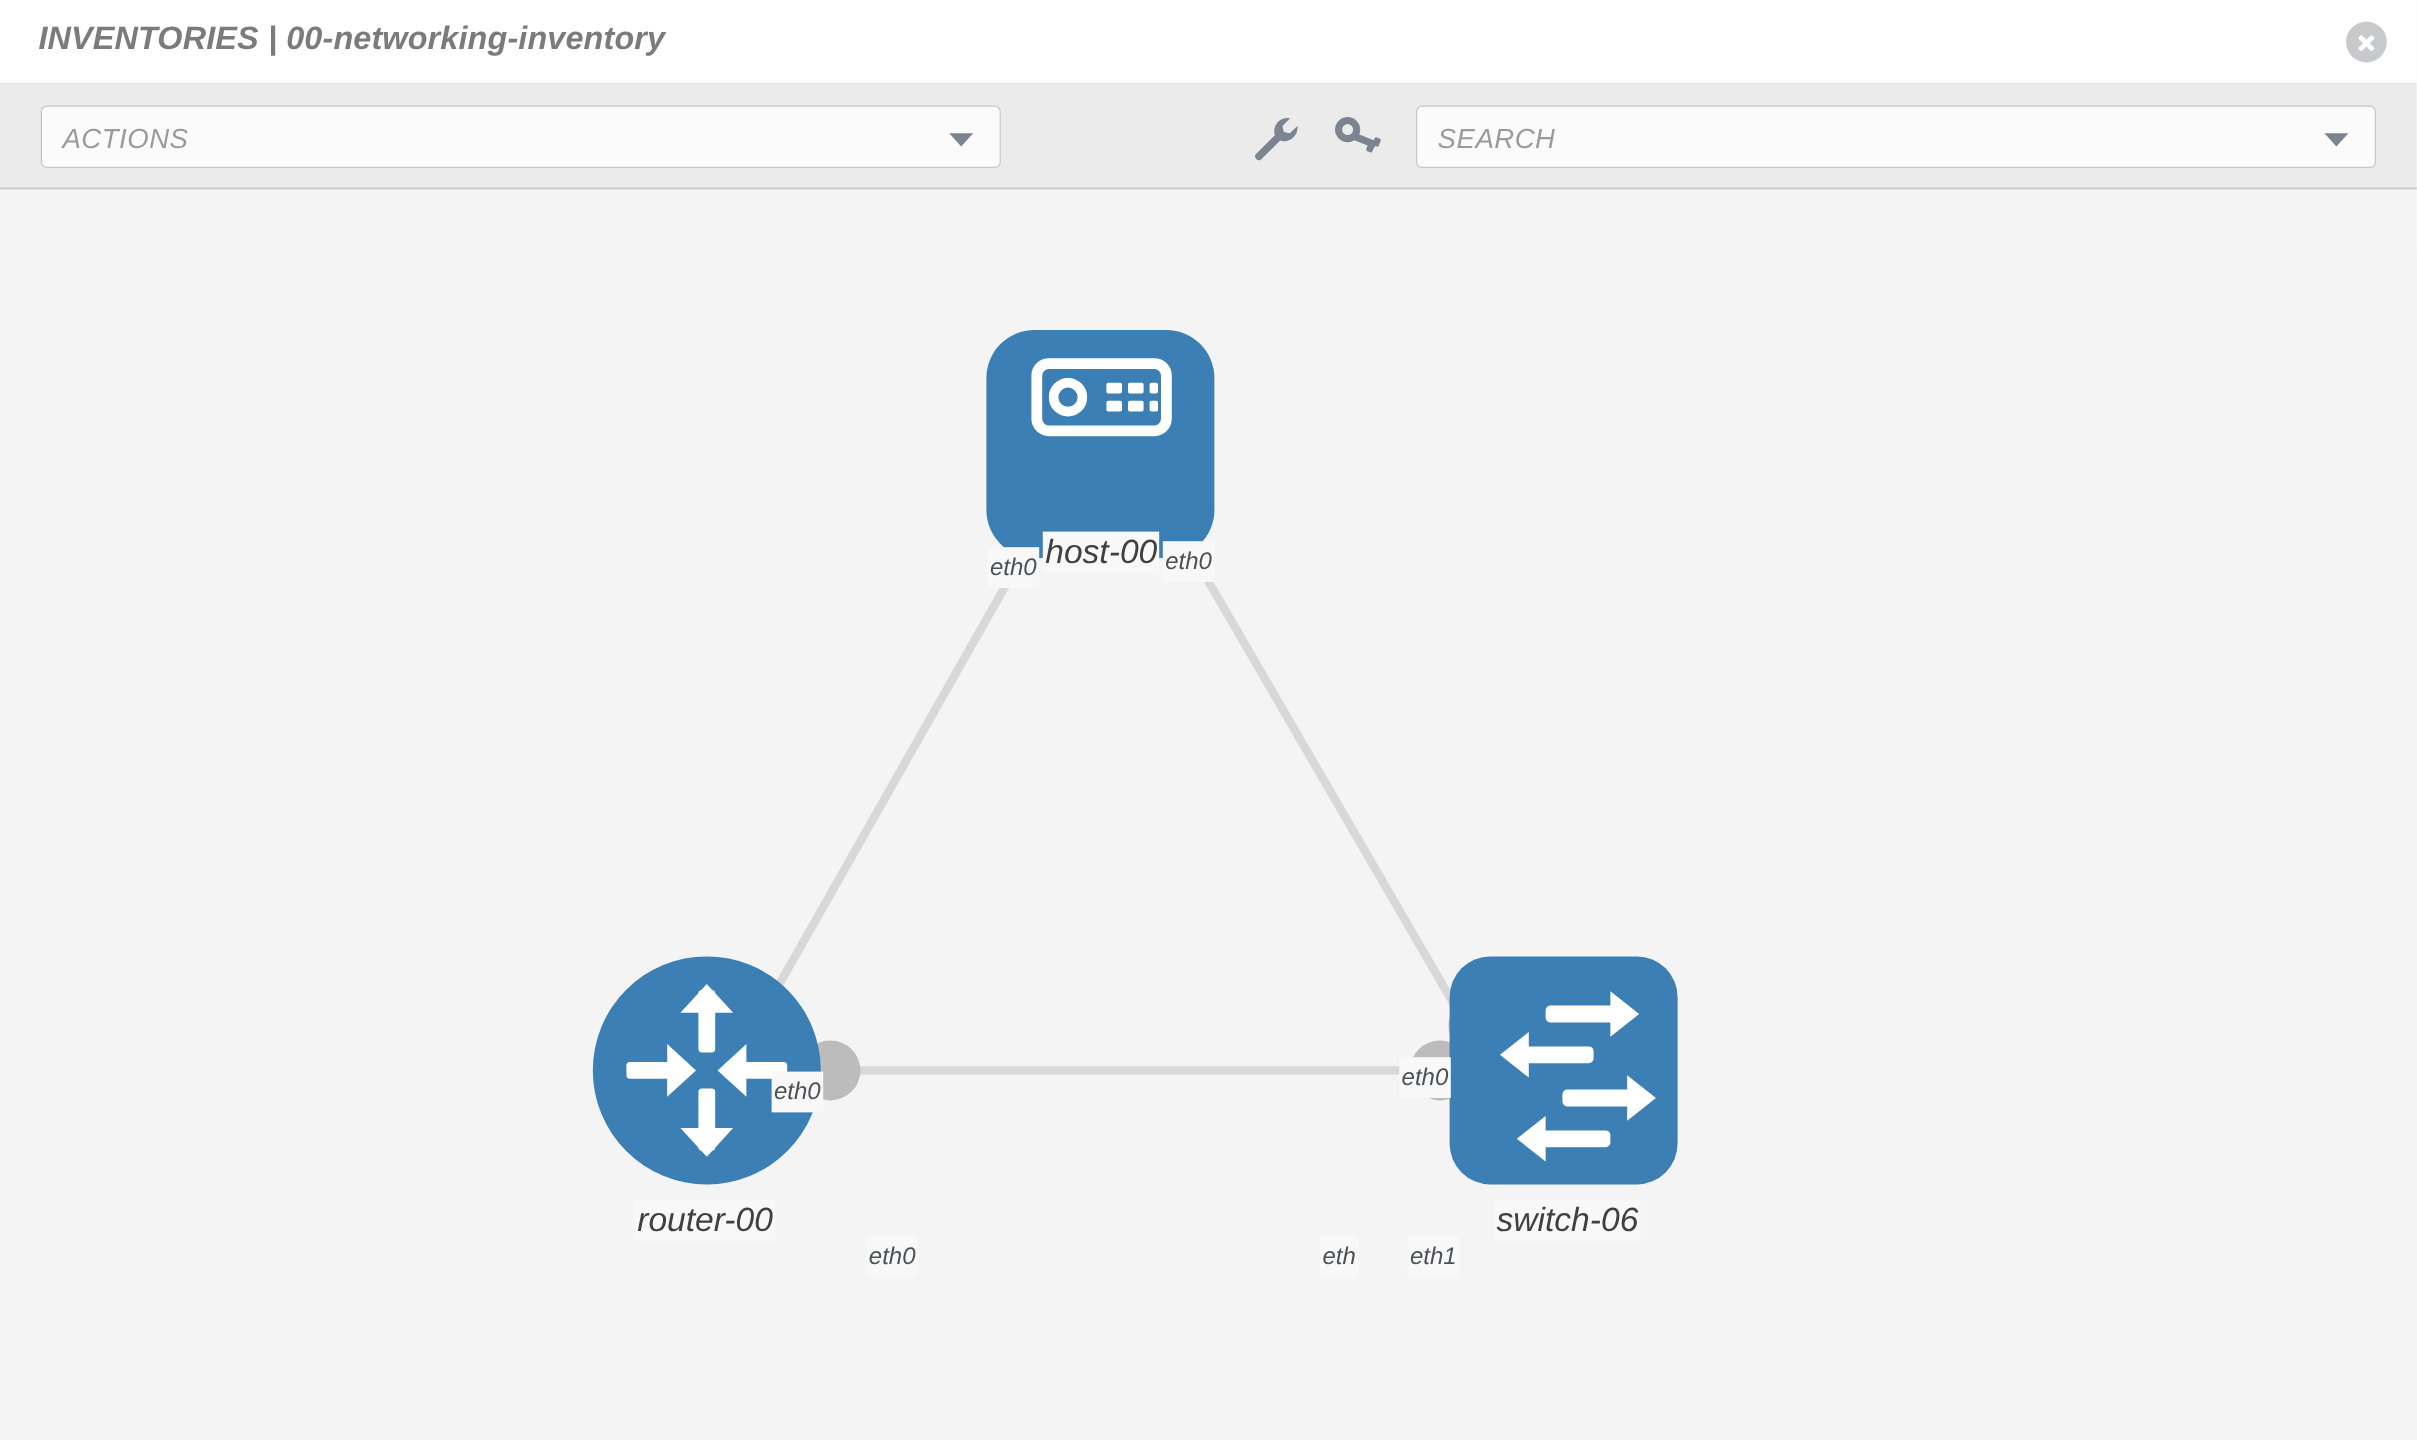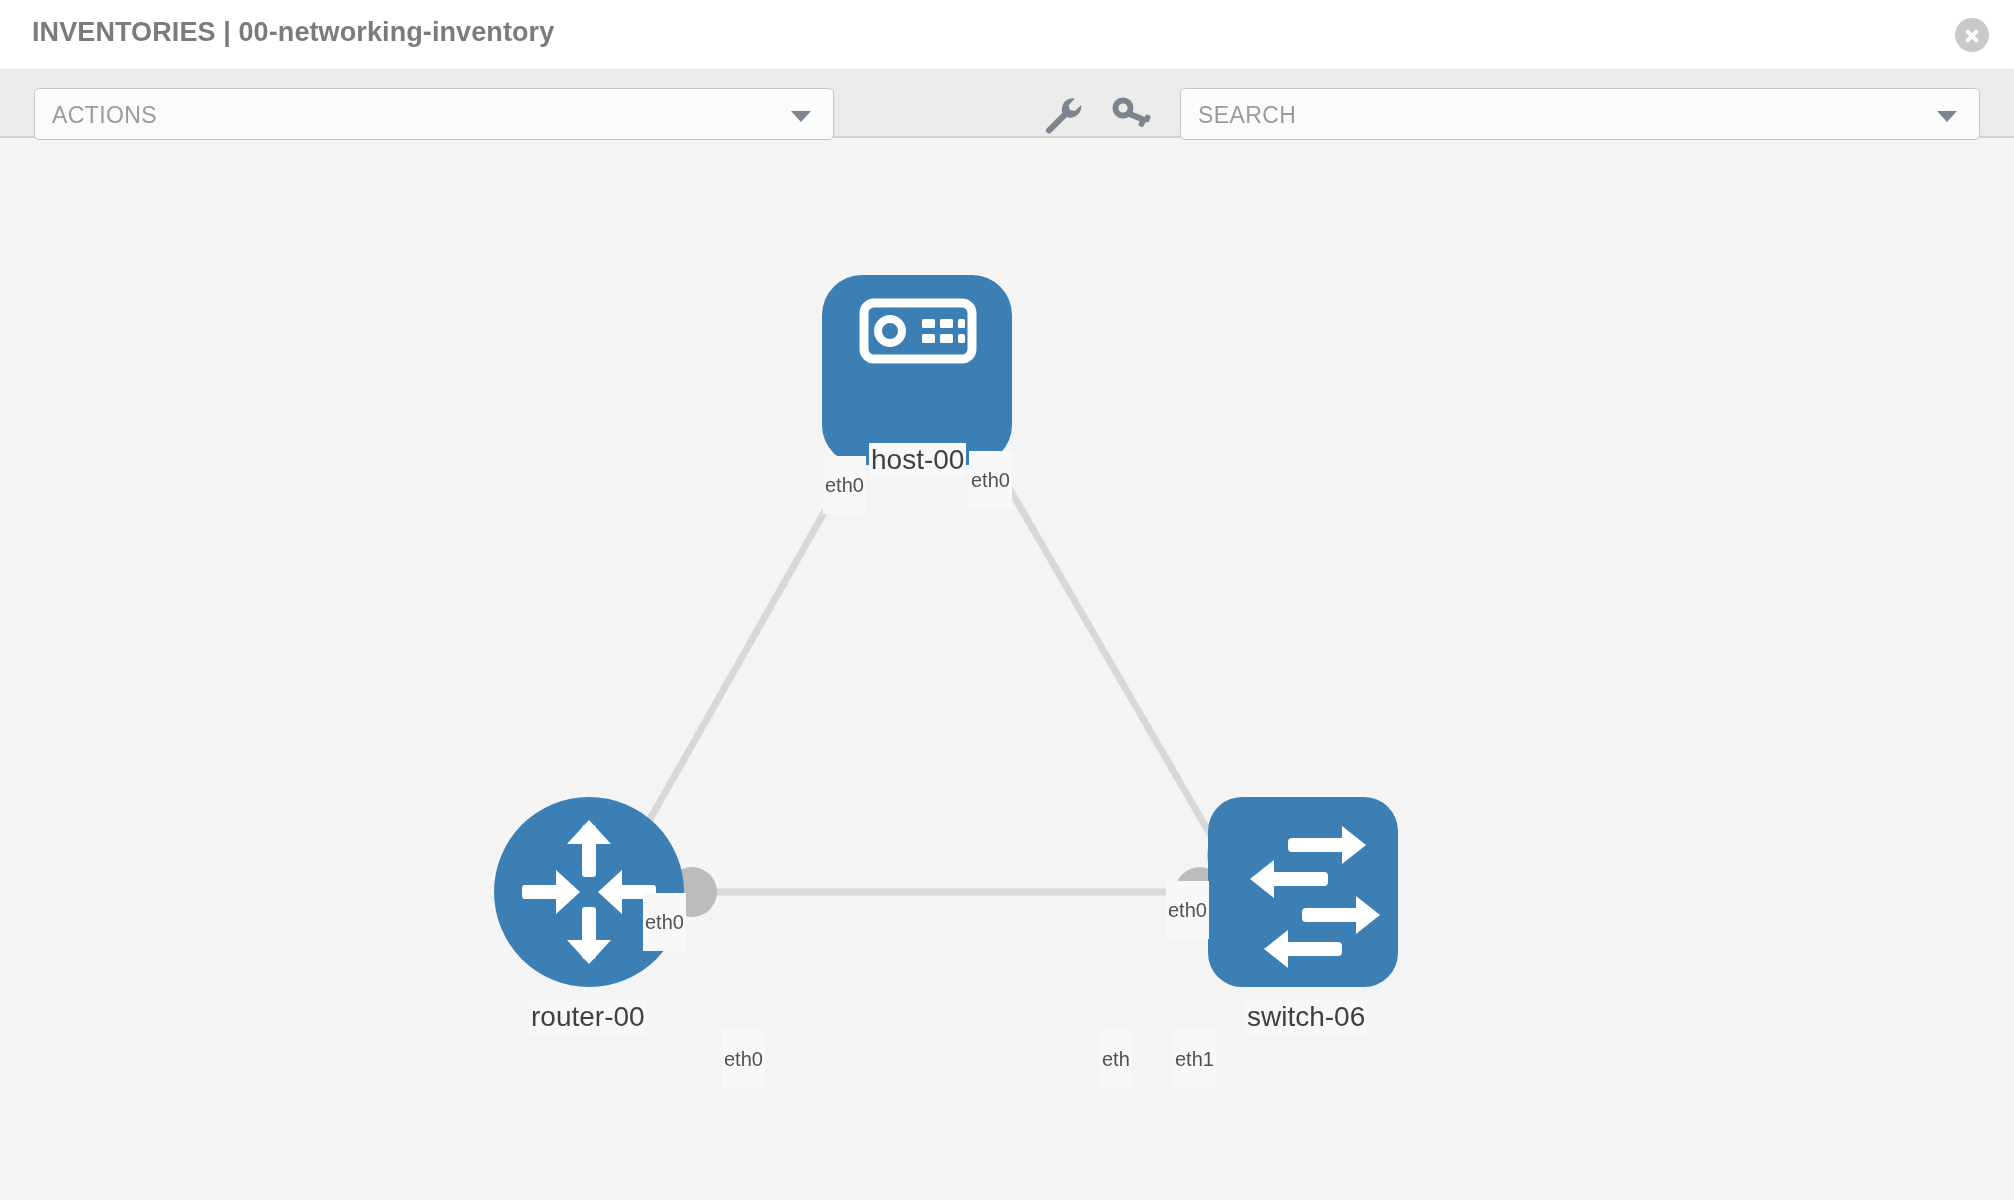--- a/index.html
+++ b/index.html
@@ -9,20 +9,21 @@
     overflow: hidden;
     background: #ffffff;
     font-family: "Liberation Sans", sans-serif;
   }
 
   #app {
     position: relative;
     width: 2014px;
     height: 1200px;
     background: #f4f4f4;
+    font-style: italic;
   }
 
   
   .titlebar {
     position: absolute;
     left: 0; top: 0;
     width: 2014px; height: 70px;
     background: #ffffff;
     border-bottom: 1px solid #e3e3e3;
   }
@@ -51,21 +52,21 @@
     background: #ffffff;
     border-radius: 1px;
   }
   .close-btn::before { transform: rotate(45deg); }
   .close-btn::after  { transform: rotate(-45deg); }
 
   
   .toolbar {
     position: absolute;
     left: 0; top: 70px;
-    width: 2014px; height: 68px;
+    width: 2014px; height: 88px;
     background: #ebebeb;
     border-bottom: 2px solid #cfcfcf;
   }
   .actions-select {
     position: absolute;
     left: 34px; top: 18px;
     width: 800px; height: 52px;
     background: #fbfbfb;
     border: 1px solid #c6c6c6;
     border-radius: 5px;
@@ -135,21 +136,21 @@
     white-space: nowrap;
     padding: 0 2px;
     line-height: 34px;
   }
   .if-label {
     position: absolute;
     font-size: 20px;
     color: #4e5255;
     background: #f8f8f8;
     white-space: nowrap;
-    padding: 16px 2px;
+    padding: 4px 2px;
     line-height: 26px;
   }
 </style>
 </head>
 <body>
 
 <div id="app">
 
   <div class="titlebar">
     <div class="titlebar-text">INVENTORIES | 00-networking-inventory</div>

